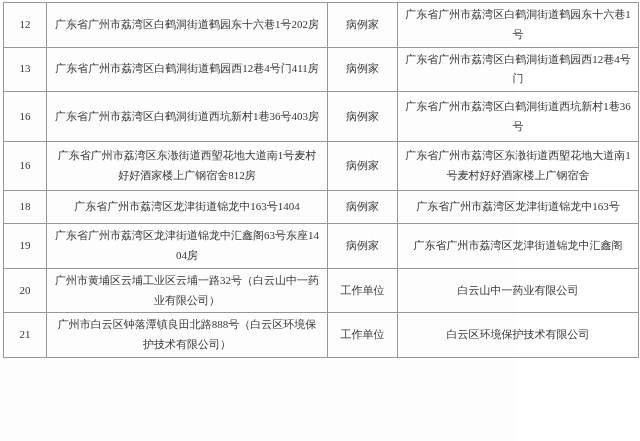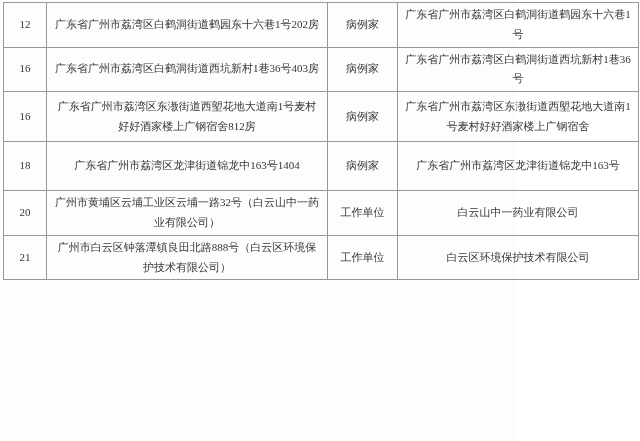--- a/index.html
+++ b/index.html
@@ -64,38 +64,50 @@
       <col class="c-short">
     </colgroup>
     <tbody>
         <tr>
           <td>12</td>
           <td>广东省广州市荔湾区白鹤洞街道鹤园东十六巷1号202房</td>
           <td>病例家</td>
           <td>广东省广州市荔湾区白鹤洞街道鹤园东十六巷1号</td>
         </tr>
         <tr>
+          <td>13</td>
+          <td>广东省广州市荔湾区白鹤洞街道鹤园西12巷4号门411房</td>
+          <td>病例家</td>
+          <td>广东省广州市荔湾区白鹤洞街道鹤园西12巷4号门</td>
+        </tr>
+        <tr>
           <td>16</td>
           <td>广东省广州市荔湾区白鹤洞街道西坑新村1巷36号403房</td>
           <td>病例家</td>
           <td>广东省广州市荔湾区白鹤洞街道西坑新村1巷36号</td>
         </tr>
         <tr>
           <td>16</td>
           <td>广东省广州市荔湾区东漖街道西塱花地大道南1号麦村好好酒家楼上广钢宿舍812房</td>
           <td>病例家</td>
           <td>广东省广州市荔湾区东漖街道西塱花地大道南1号麦村好好酒家楼上广钢宿舍</td>
         </tr>
         <tr>
           <td>18</td>
           <td>广东省广州市荔湾区龙津街道锦龙中163号1404</td>
           <td>病例家</td>
           <td>广东省广州市荔湾区龙津街道锦龙中163号</td>
         </tr>
         <tr>
+          <td>19</td>
+          <td>广东省广州市荔湾区龙津街道锦龙中汇鑫阁63号东座1404房</td>
+          <td>病例家</td>
+          <td>广东省广州市荔湾区龙津街道锦龙中汇鑫阁</td>
+        </tr>
+        <tr>
           <td>20</td>
           <td>广州市黄埔区云埔工业区云埔一路32号（白云山中一药业有限公司）</td>
           <td>工作单位</td>
           <td>白云山中一药业有限公司</td>
         </tr>
         <tr>
           <td>21</td>
           <td>广州市白云区钟落潭镇良田北路888号（白云区环境保护技术有限公司）</td>
           <td>工作单位</td>
           <td>白云区环境保护技术有限公司</td>

